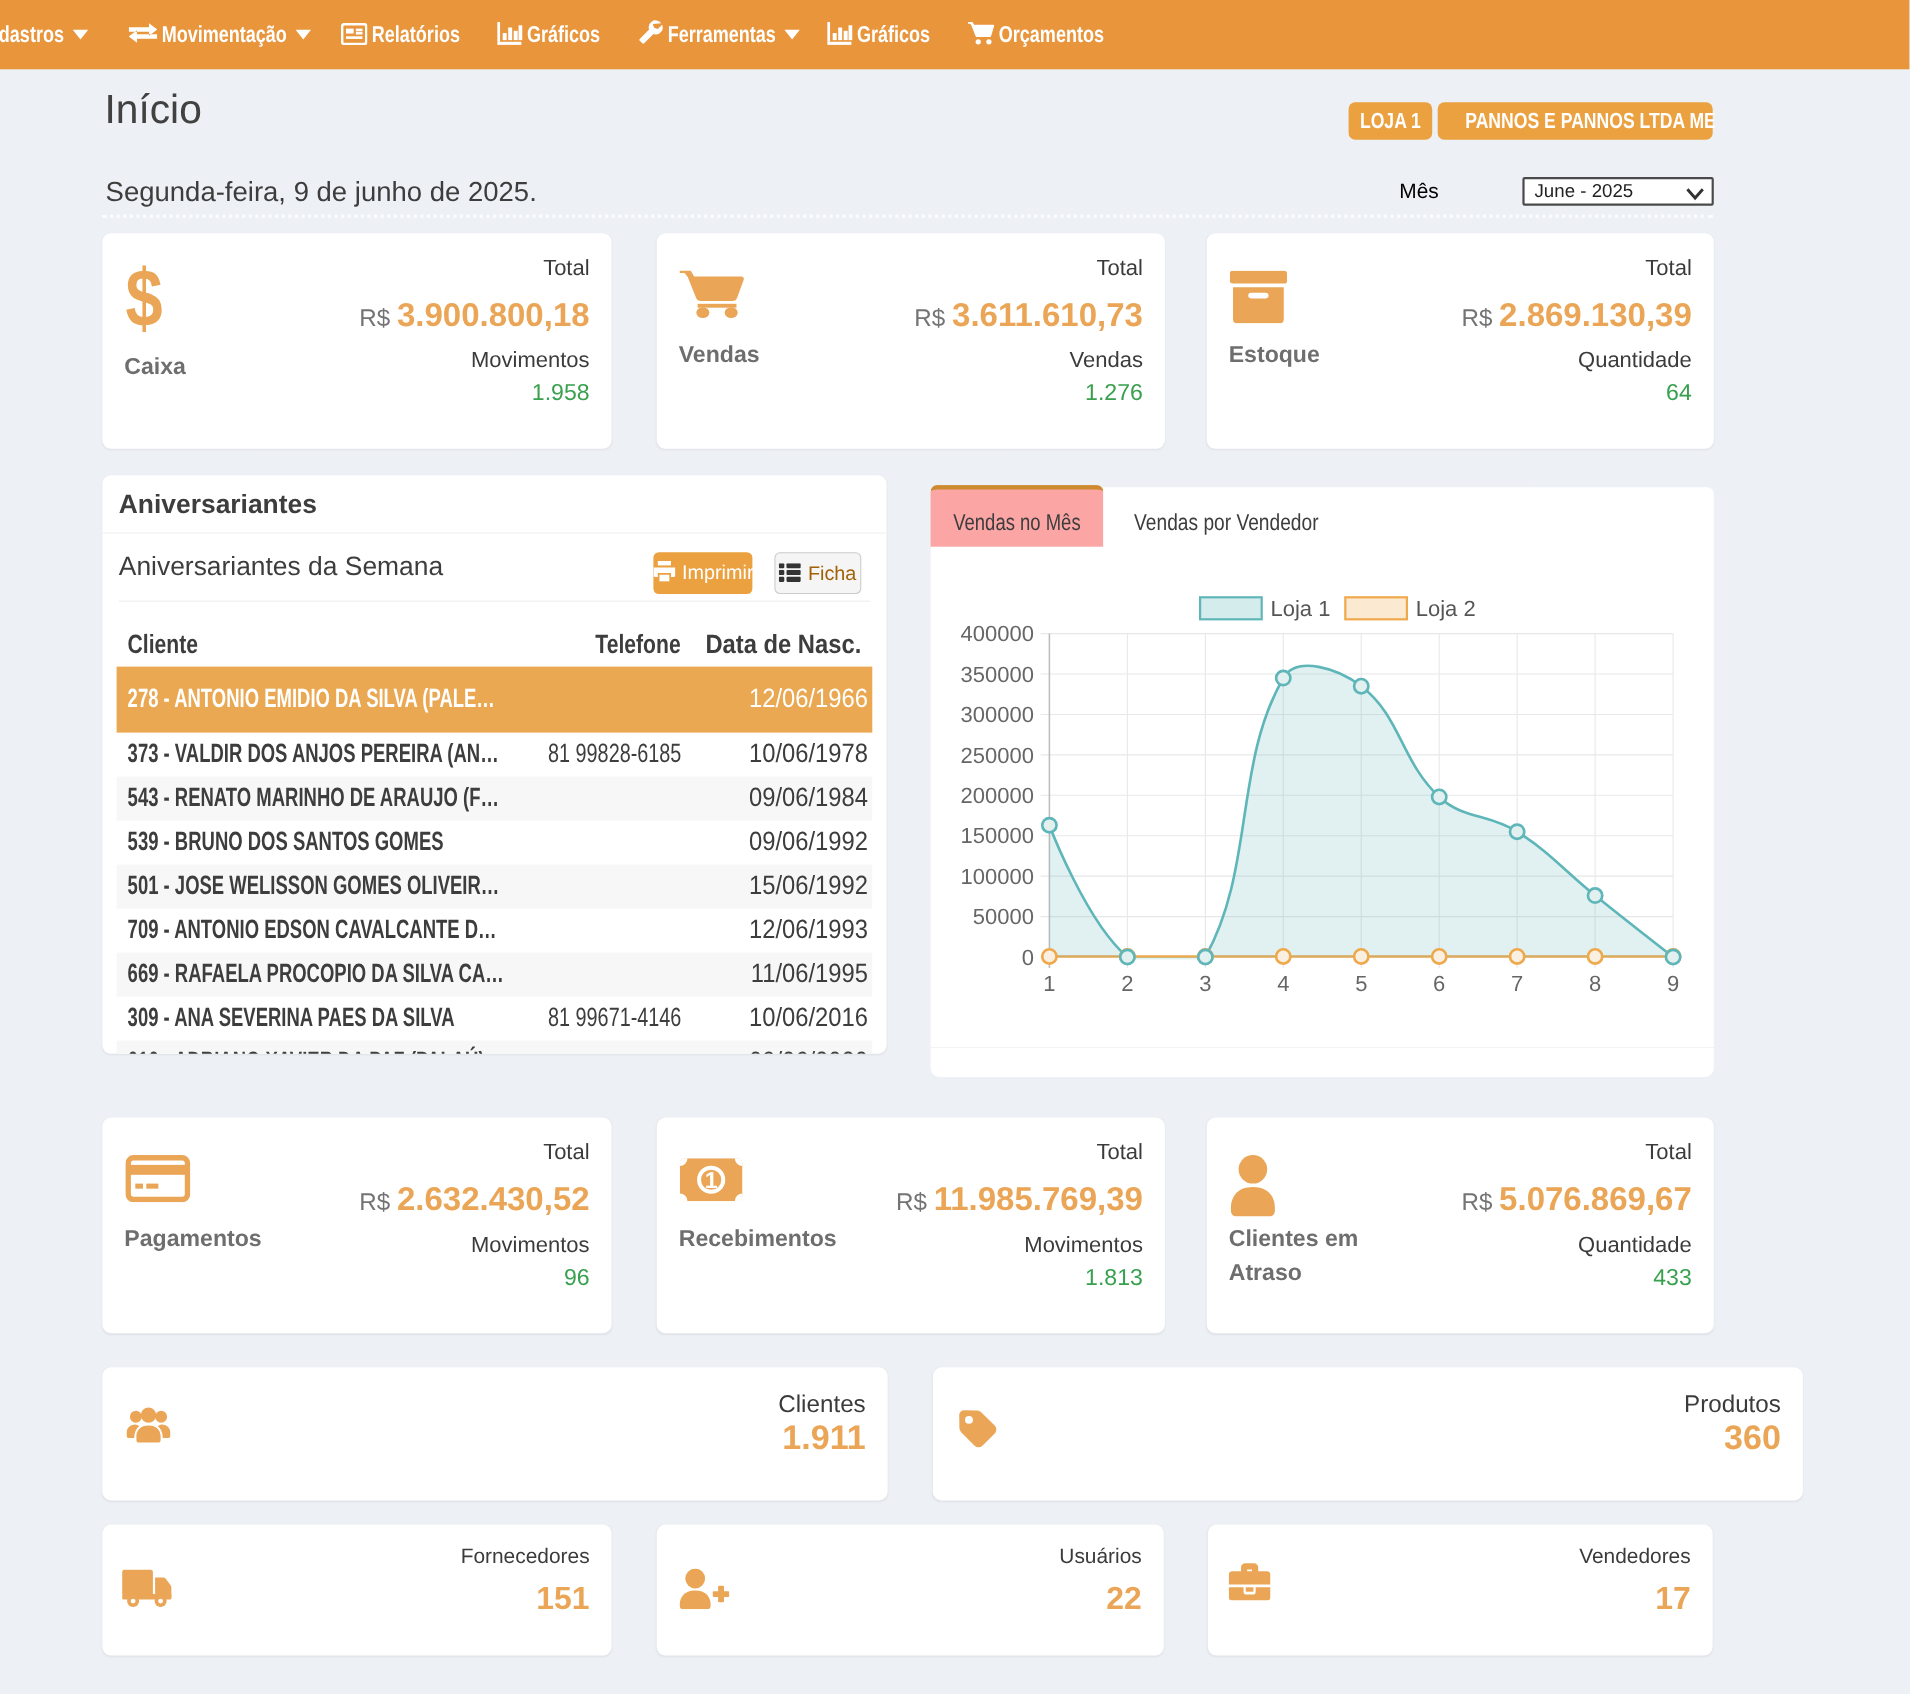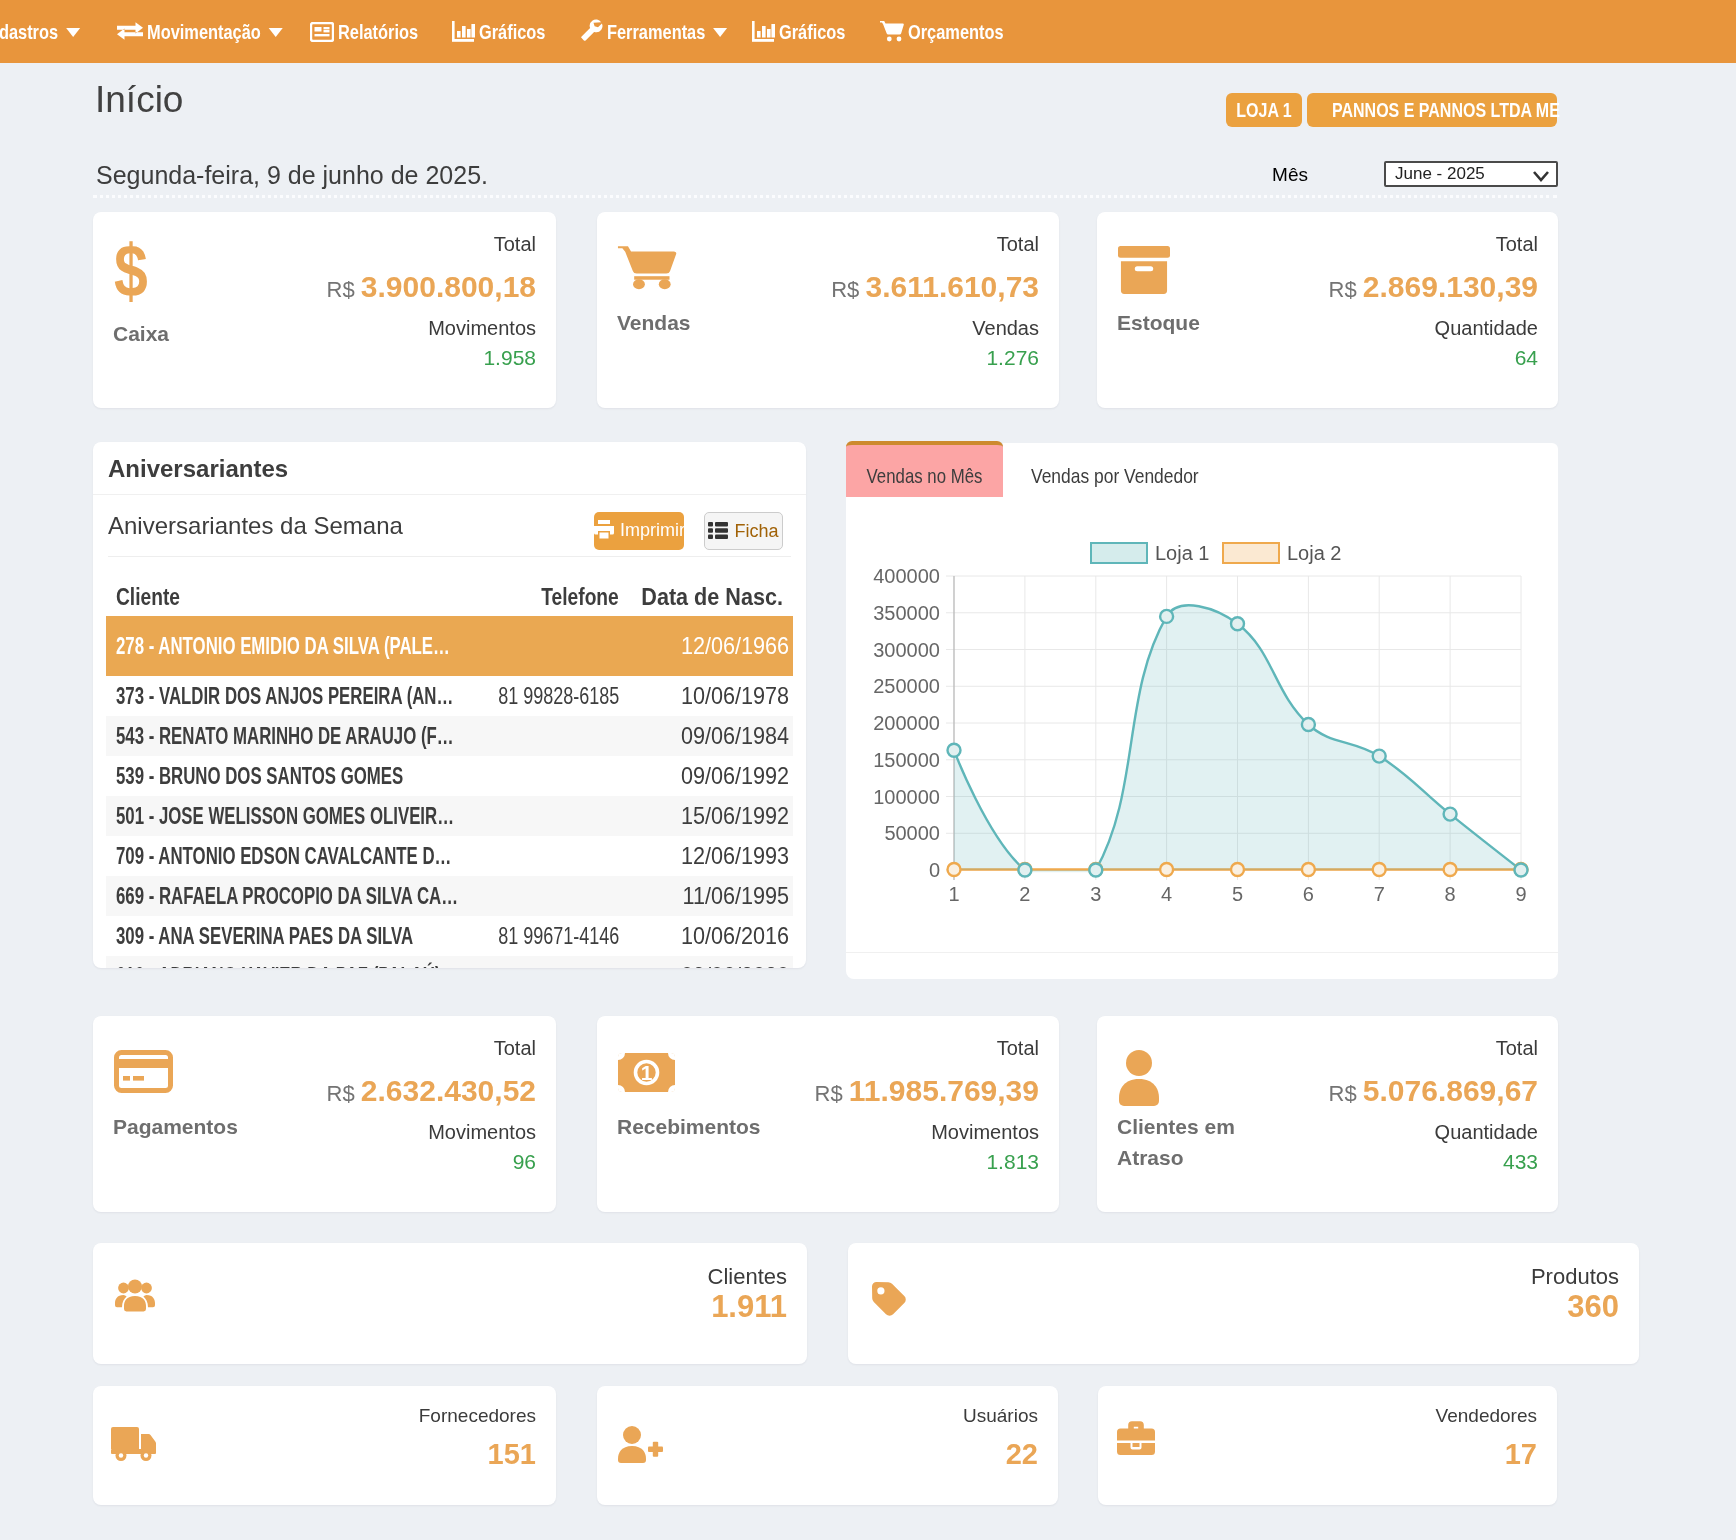--- a/index.html
+++ b/index.html
@@ -28,21 +28,21 @@
 .sxc { display:block; width:100%; text-align:center; transform:scaleX(0.8); transform-origin:center center; white-space:nowrap; }
 .money { position:absolute; right:20px; white-space:nowrap; }
 .money .rs { font-size:22px; color:#747474; }
 .money .val { font-size:30px; font-weight:bold; color:#eaa656; }
 .green { position:absolute; right:20px; font-size:21px; color:#38a04e; }
 .widenum { position:absolute; right:20px; font-size:31px; font-weight:bold; color:#eaa656; }
 .smallnum { position:absolute; right:20px; font-size:29px; font-weight:bold; color:#eaa656; }
 .widelab { position:absolute; right:20px; font-size:22px; color:#3b3b3b; }
 .smalllab { position:absolute; right:20px; font-size:19px; color:#3b3b3b; }
 
-#pan { position:absolute; left:93px; top:442px; width:713px; height:526px; background:#fff; border-radius:8px; box-shadow:0 1px 2px rgba(60,70,90,.08); overflow:hidden; }
+#pan { position:absolute; left:93px; top:432px; width:713px; height:526px; background:#fff; border-radius:8px; box-shadow:0 1px 2px rgba(60,70,90,.08); overflow:hidden; }
 #pan .phead { height:53px; border-bottom:1px solid #f0f0f0; font-size:24px; font-weight:bold; color:#3d3d3d; padding:13px 0 0 15px; }
 #pan .sub { position:absolute; left:15px; top:70px; font-size:24px; color:#3d3d3d; }
 .btn { position:absolute; top:70px; height:38px; border-radius:5px; font-size:18px; line-height:37px; text-align:center; white-space:nowrap; }
 #btnimp { left:501px; width:90px; background:#eba13f; color:#fff; }
 #btnficha { left:611px; width:79px; background:#f5f5f5; border:1px solid #cccccc; color:#a16207; }
 #pan .hr { position:absolute; left:15px; top:114px; width:683px; border-top:1px solid #eeeeee; }
 table { position:absolute; left:13px; top:130px; width:687px; border-collapse:collapse; font-size:24px; color:#3d3d3d; table-layout:fixed; line-height:25px; }
 col.w1{width:384px;} col.w2{width:150px;} col.w3{width:153px;}
 th { text-align:left; font-weight:bold; padding:12px 10px 7px 10px; white-space:nowrap; }
 td { padding:7px 10px 8px 10px; white-space:nowrap; }

